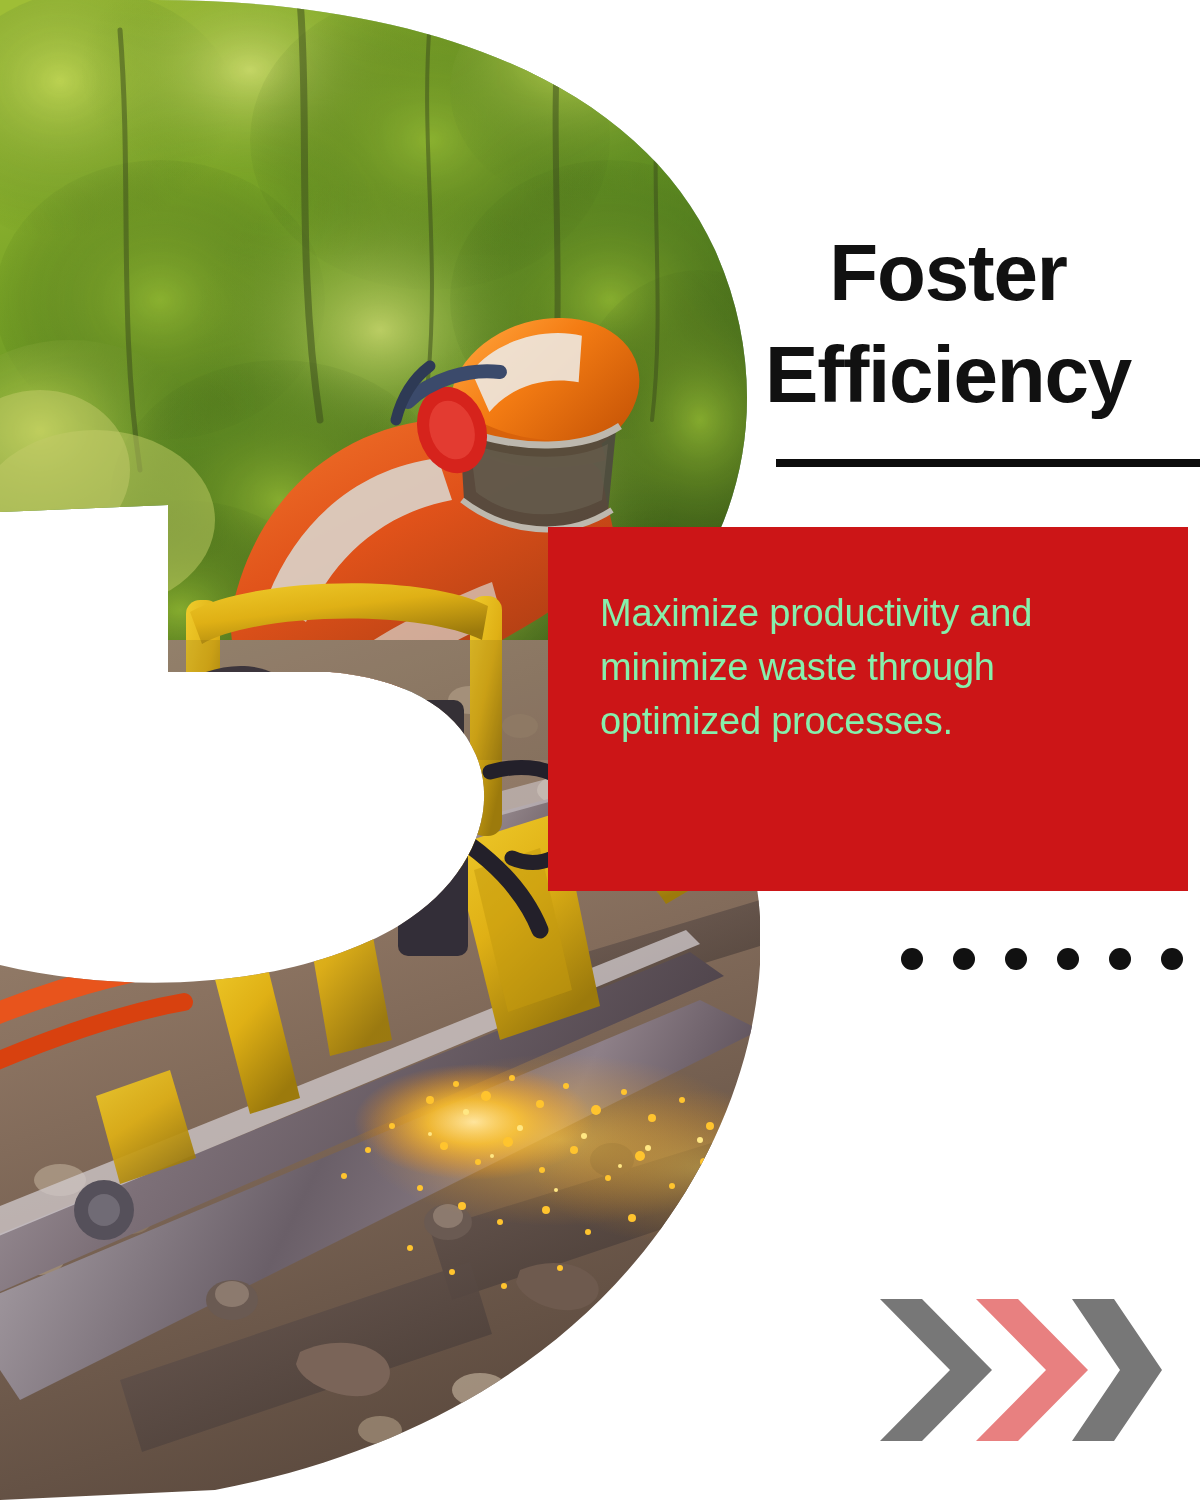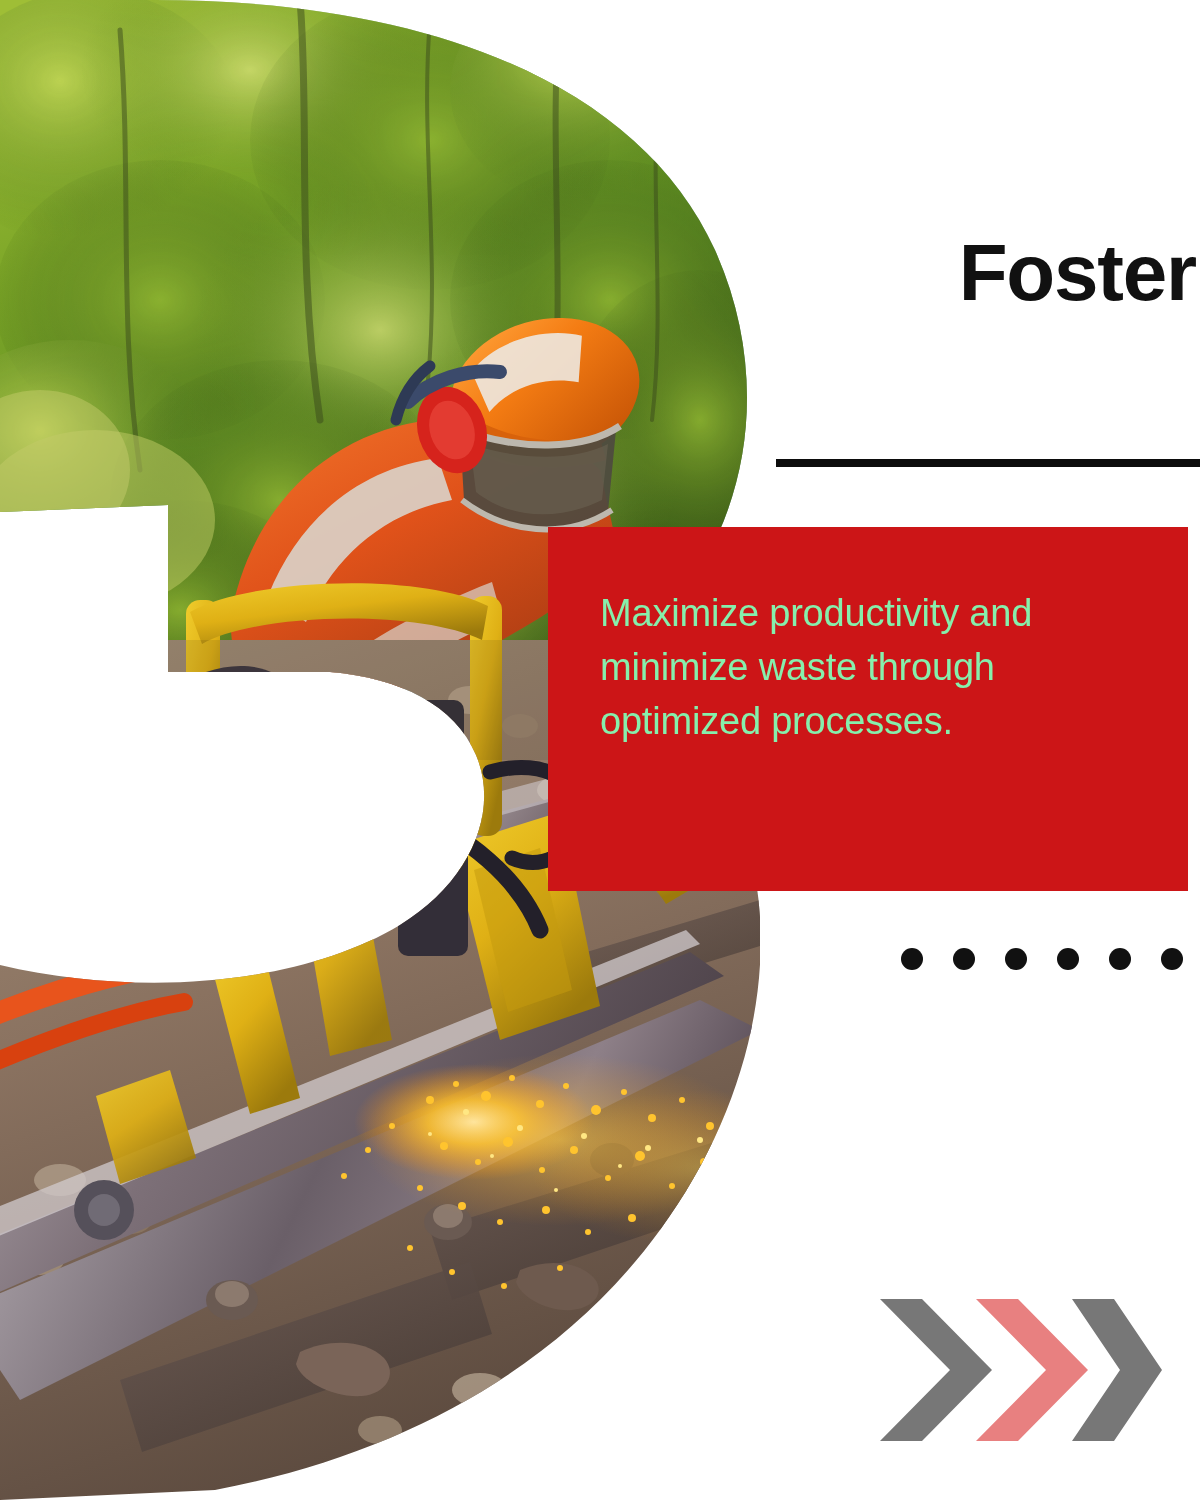--- a/index.html
+++ b/index.html
@@ -43,21 +43,21 @@
     height: 1500px;
     display: block;
   }
 
   
   .title-block {
     position: absolute;
     left: 700px;
     top: 222px;
     width: 500px;
-    text-align: right;
+    text-align: center;
     padding-right: 4px;
     box-sizing: border-box;
   }
   .title-line {
     display: block;
     font-family: "Liberation Sans", sans-serif;
     font-weight: bold;
     font-size: 80px;
     line-height: 1.28;
     letter-spacing: -1.2px;
@@ -433,20 +433,21 @@
           </g>
         </g>
 
         <rect x="0" y="640" width="760" height="120" fill="#3A2E24" opacity="0.12"></rect>
       </g>
     </svg>
   </div>
 
   <div class="title-block">
     <span class="title-line">Foster</span>
+    <span class="title-line">Efficiency</span>
   </div>
   <div class="title-rule"></div>
 
   <div class="desc-panel">
     <div class="desc-text">Maximize productivity and minimize waste through optimized processes.</div>
   </div>
 
   <div class="dot-row">
     <span class="dot"></span>
     <span class="dot"></span>

